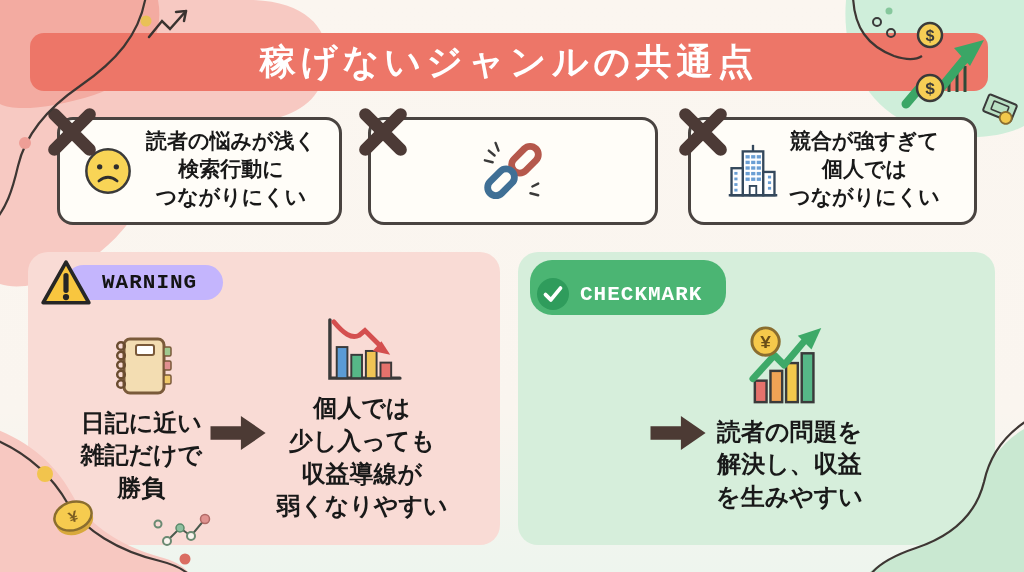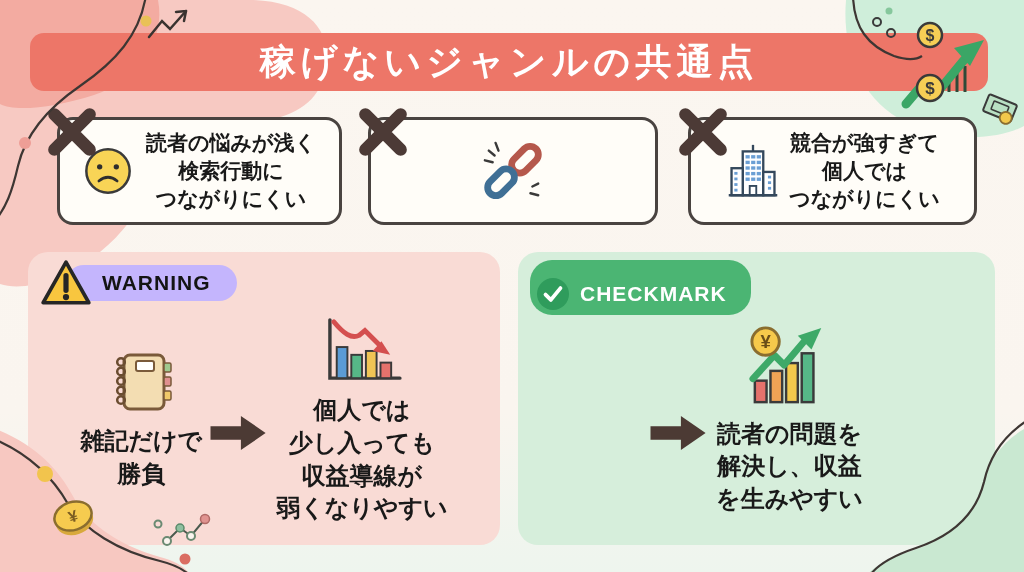--- a/index.html
+++ b/index.html
@@ -1,19 +1,19 @@
 <!DOCTYPE html>
 <html><head>
 <meta charset="utf-8">
 <style>
   html,body{margin:0;padding:0;background:#e8e8e8;}
   .canvas{
     position:relative;width:1024px;height:572px;overflow:hidden;
     background:linear-gradient(180deg,#fbf6f0 0%,#faf5ef 72%,#eef5ee 100%);
-    font-family:Liberation Sans, sans-serif;
+    font-family:Liberation Mono, monospace;
   }
   .deco{position:absolute;left:0;top:0;width:1024px;height:572px;pointer-events:none;}
   .deco-under{z-index:0;}
   .deco-over{z-index:6;}
 
   
   .banner{
     position:absolute;left:30px;top:33px;width:958px;height:58px;background:#ed7668;
     border-radius:14px;display:flex;align-items:center;justify-content:center;z-index:2;
   }
@@ -175,20 +175,21 @@
           <rect x="27" y="11" width="18" height="10" rx="2" fill="#ffffff" stroke="#7a5a3a" stroke-width="2"></rect>
           <g stroke="#6a4c30" stroke-width="2.5" fill="none">
             <circle cx="12" cy="12" r="3.8"></circle>
               <circle cx="12" cy="21.5" r="3.8"></circle>
               <circle cx="12" cy="31" r="3.8"></circle>
             <circle cx="12" cy="40.5" r="3.8"></circle>
               <circle cx="12" cy="50" r="3.8"></circle>
           </g>
         </svg>
         <div class="lines">
+          <div>日記に近い</div>
           <div>雑記だけで</div>
           <div>勝負</div>
         </div>
       </div>
       <svg class="flow-arrow" width="58" height="38" viewBox="0 0 60 40">
         <polygon points="0,13 32,13 32,2 58,20 32,38 32,27 0,27" fill="#4c3a34"></polygon>
       </svg>
       <div class="pitem">
         <svg width="88" height="70" viewBox="0 0 90 72">
           <path d="M12,6 L12,66 L84,66" stroke="#3a3a3a" stroke-width="3.5" fill="none" stroke-linecap="round"></path>

